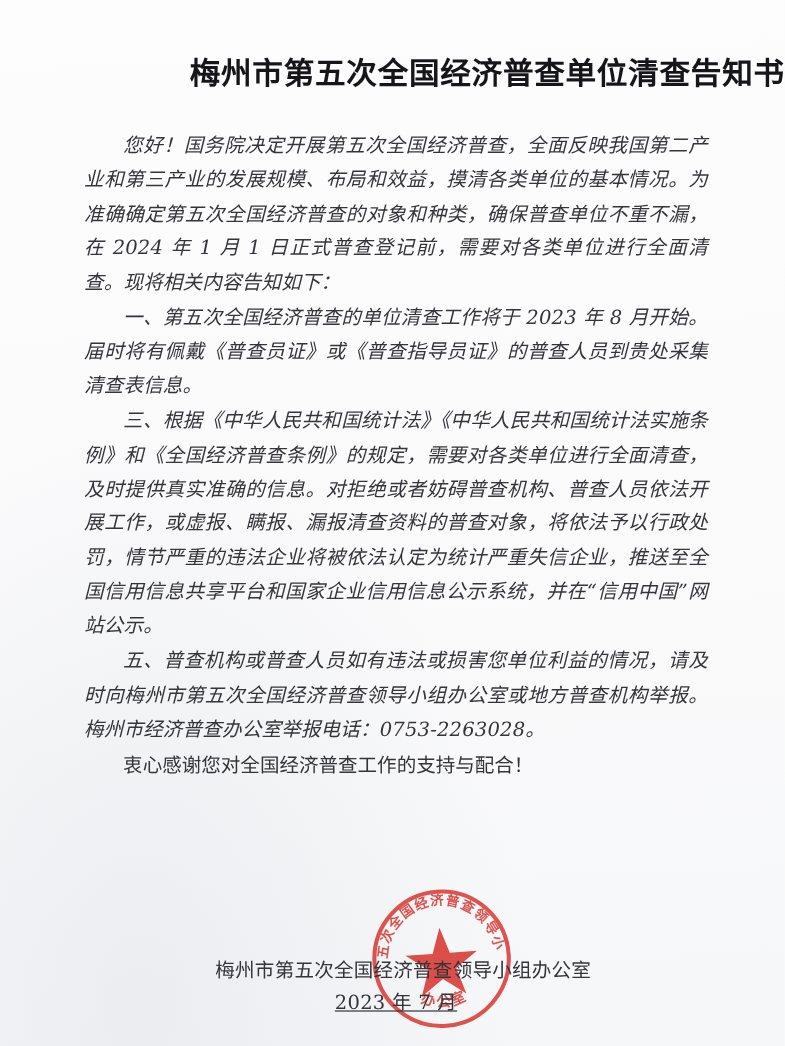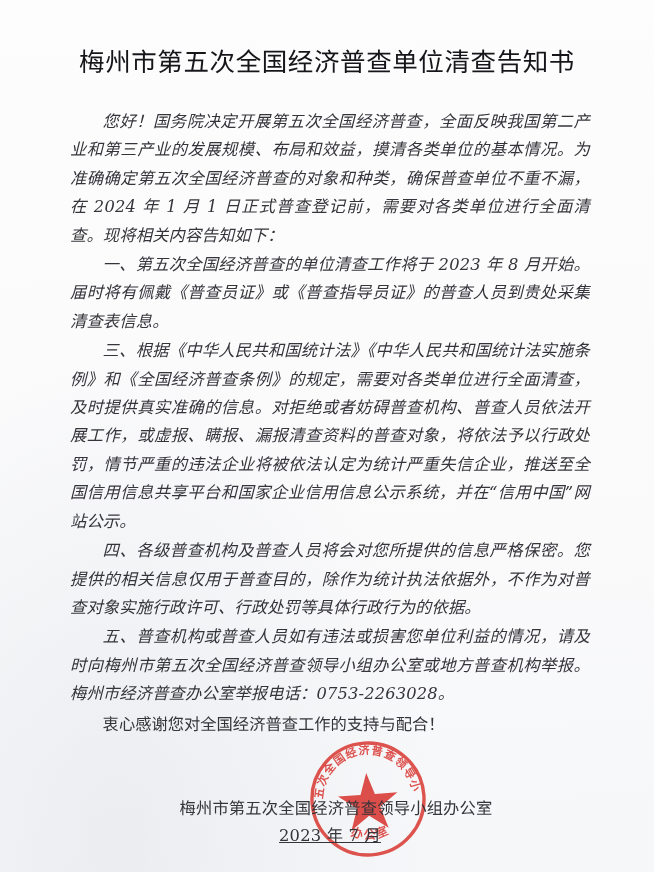--- a/index.html
+++ b/index.html
@@ -23,24 +23,24 @@
     box-sizing: border-box;
     background:
       radial-gradient(ellipse at 18% 96%, rgba(225,228,233,0.55) 0%, rgba(251,251,252,0) 42%),
       linear-gradient(178deg, #fdfdfe 0%, #fafafb 62%, #f6f7f9 100%);
   }
   .doc-title {
     position: absolute;
     top: 47px;
     left: 0;
     right: 0;
-    text-align: center;
+    text-align: right;
     font-family: "DejaVu Serif", "Liberation Serif", serif;
     font-size: 25.5px;
-    font-weight: 400;
+    font-weight: 700;
     letter-spacing: 0.6px;
     color: #16161a;
     line-height: 1.25;
   }
   .body-block {
     position: absolute;
     top: 108px;
     left: 70px;
     width: 520px;
   }
@@ -146,21 +146,20 @@
   <div class="body-block">
 
 
     <p class="para indent">您好！国务院决定开展第五次全国经济普查，全面反映我国第二产业和第三产业的发展规模、布局和效益，摸清各类单位的基本情况。为准确确定第五次全国经济普查的对象和种类，确保普查单位不重不漏，在 2024 年 1 月 1 日正式普查登记前，需要对各类单位进行全面清查。现将相关内容告知如下：</p>
 
     <p class="para indent">一、第五次全国经济普查的单位清查工作将于 2023 年 8 月开始。届时将有佩戴《普查员证》或《普查指导员证》的普查人员到贵处采集清查表信息。</p>
 
 
     <p class="para indent">三、根据《中华人民共和国统计法》《中华人民共和国统计法实施条例》和《全国经济普查条例》的规定，需要对各类单位进行全面清查，及时提供真实准确的信息。对拒绝或者妨碍普查机构、普查人员依法开展工作，或虚报、瞒报、漏报清查资料的普查对象，将依法予以行政处罚，情节严重的违法企业将被依法认定为统计严重失信企业，推送至全国信用信息共享平台和国家企业信用信息公示系统，并在“信用中国”网站公示。</p>
 
-    <p class="para indent">四、各级普查机构及普查人员将会对您所提供的信息严格保密。您提供的相关信息仅用于普查目的，除作为统计执法依据外，不作为对普查对象实施行政许可、行政处罚等具体行政行为的依据。</p>
 
     <p class="para indent">五、普查机构或普查人员如有违法或损害您单位利益的情况，请及时向梅州市第五次全国经济普查领导小组办公室或地方普查机构举报。梅州市经济普查办公室举报电话：0753-2263028。</p>
 
     <p class="closing">衷心感谢您对全国经济普查工作的支持与配合！</p>
 
   </div>
 
   <div class="seal">
     <svg viewBox="0 0 124 124" xmlns="http://www.w3.org/2000/svg">
       <defs>

